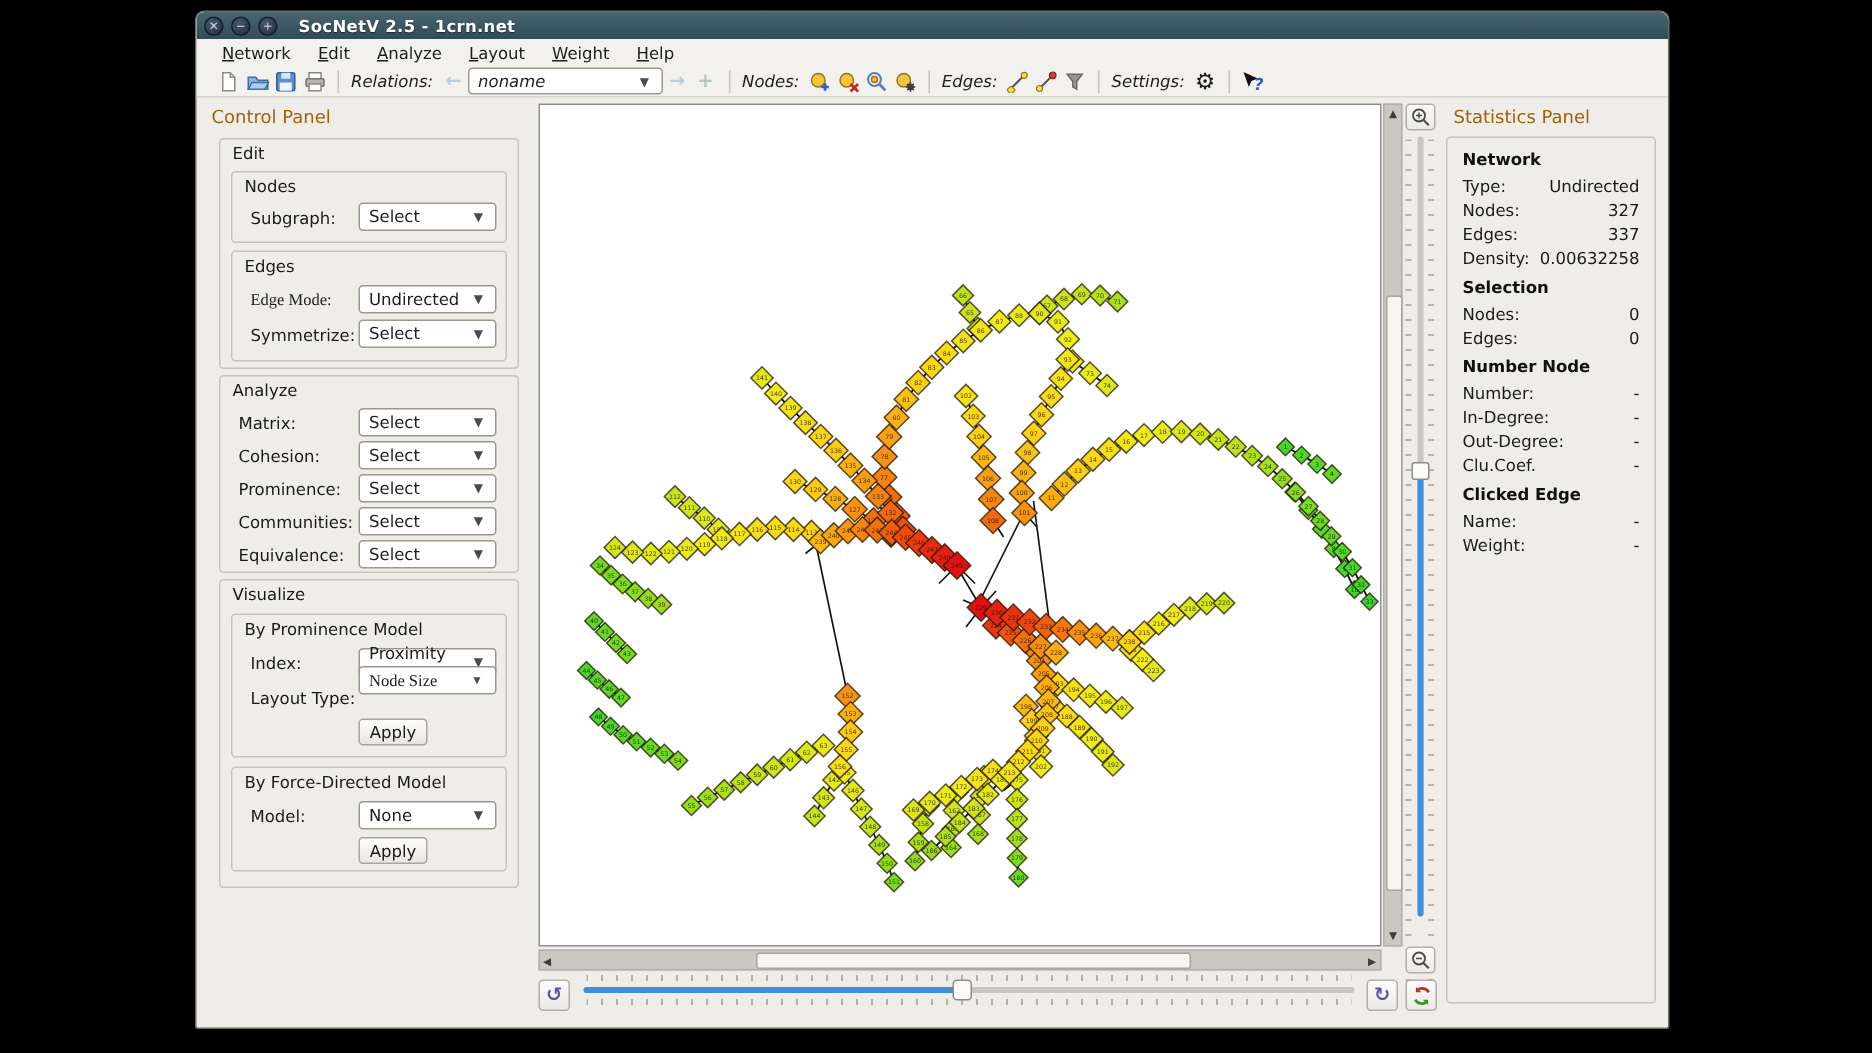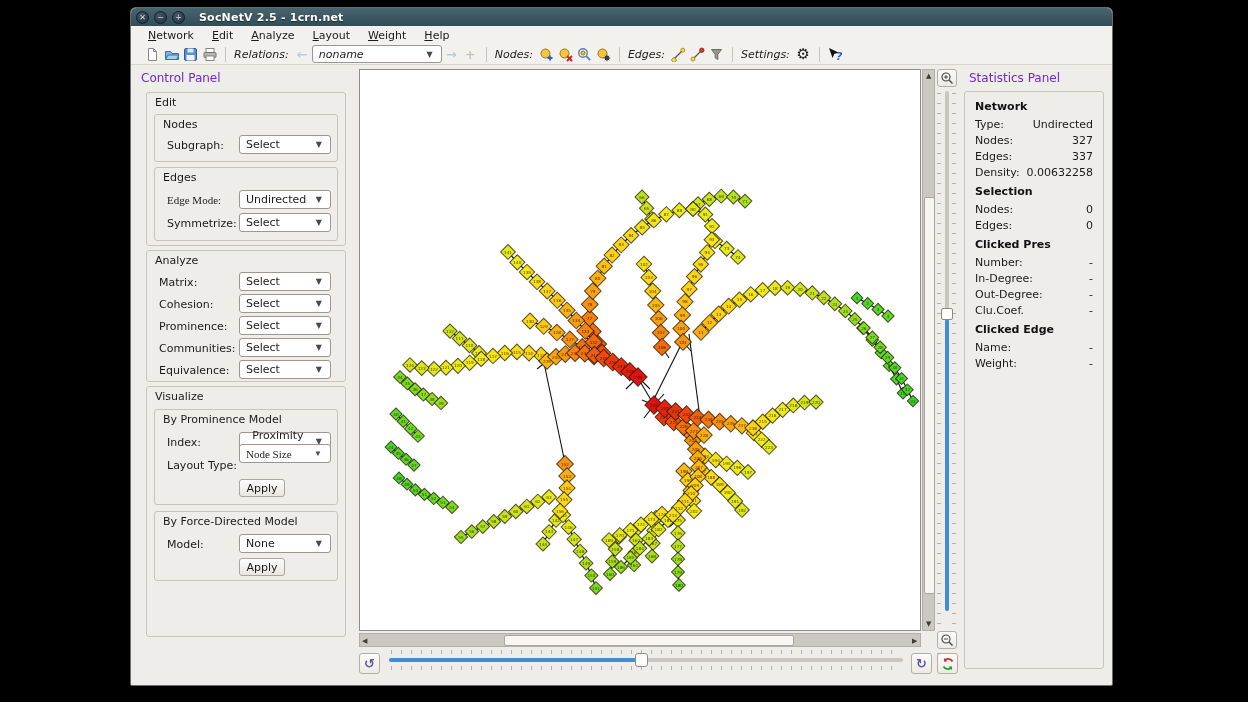--- a/index.html
+++ b/index.html
@@ -29,21 +29,21 @@
   .tool-label{font-size:11px;color:#1c1c1c;margin:0 4px 0 2px;flex:0 0 auto;}
   .combo{background:#ffffff;border:1px solid #9d978e;border-radius:3px;height:18px;
     display:inline-flex;align-items:center;justify-content:space-between;box-sizing:border-box;
     font-size:11px;color:#1c1c1c;padding:0 8px 0 6px;}
   .combo .arrow{font-size:8px;color:#4a4a4a;margin-left:6px;}
   .relations-combo{width:130px;}
   .gear-char{font-size:15px;color:#1a1a1a;line-height:15px;}
   .nav-arrow{font-size:13px;font-weight:bold;color:#b9cde2;line-height:13px;}
   .plus-faded{font-size:13px;font-weight:bold;color:#b9c8b9;line-height:13px;}
   
-  .panel-title{position:absolute;font-size:12px;color:#6d28d9;}
+  .panel-title{position:absolute;font-size:12px;color:#a16207;}
   .groupbox{position:absolute;border:1px solid #c8c4bd;border-radius:3px;box-sizing:border-box;background:#efedea;}
   .gb-header{position:absolute;left:8px;top:3px;font-size:11px;color:#1a1a1a;}
   .row-label{position:absolute;font-size:11px;color:#1a1a1a;}
   .field-combo{position:absolute;width:92px;height:19px;}
   .apply-btn{position:absolute;width:46px;height:18px;font-size:11px;color:#1a1a1a;
     background:linear-gradient(#fdfdfc,#e9e6e1);border:1px solid #aaa59d;border-radius:3px;
     display:flex;align-items:center;justify-content:center;box-sizing:border-box;}
   
   .stats-box{position:absolute;left:833px;top:83px;width:140px;height:578px;border:1px solid #c8c4bd;
     border-radius:3px;box-sizing:border-box;padding:6px 10px;background:#efedea;}
@@ -257,21 +257,21 @@
         <span>Select</span>
         <span class="arrow">▼</span>
       </span>
     <span class="row-label" style="left:12px;top:113px;">Equivalence:</span>
     <span class="combo field-combo" style="left:92px;top:109px;">
         <span>Select</span>
         <span class="arrow">▼</span>
       </span>
   </div>
 
-  <div class="groupbox" style="left:15px;top:378px;width:200px;height:251px;text-align:center;">
+  <div class="groupbox" style="left:15px;top:378px;width:200px;height:206px;">
     <span class="gb-header">Visualize</span>
     <div class="groupbox" style="left:7px;top:22px;width:184px;height:96px;">
       <span class="gb-header">By Prominence Model</span>
       <span class="row-label" style="left:12px;top:26px;">Index:</span>
       <span class="combo field-combo" style="left:84px;top:22px;">
           <span>Proximity Pres</span>
           <span class="arrow">▼</span>
         </span>
       <span class="row-label" style="left:12px;top:49px;">Layout Type:</span>
       <span class="combo field-combo" style="left:84px;top:34px;font-family:Liberation Serif, serif;">
@@ -1596,21 +1596,21 @@
       </div>
     <div class="stat-header">Selection</div>
     <div class="stat-row">
         <span>Nodes:</span>
         <span>0</span>
       </div>
     <div class="stat-row">
         <span>Edges:</span>
         <span>0</span>
       </div>
-    <div class="stat-header">Clicked Pres</div>
+    <div class="stat-header">Number Node</div>
     <div class="stat-row">
         <span>Number:</span>
         <span>-</span>
       </div>
     <div class="stat-row">
         <span>In-Degree:</span>
         <span>-</span>
       </div>
     <div class="stat-row">
         <span>Out-Degree:</span>

